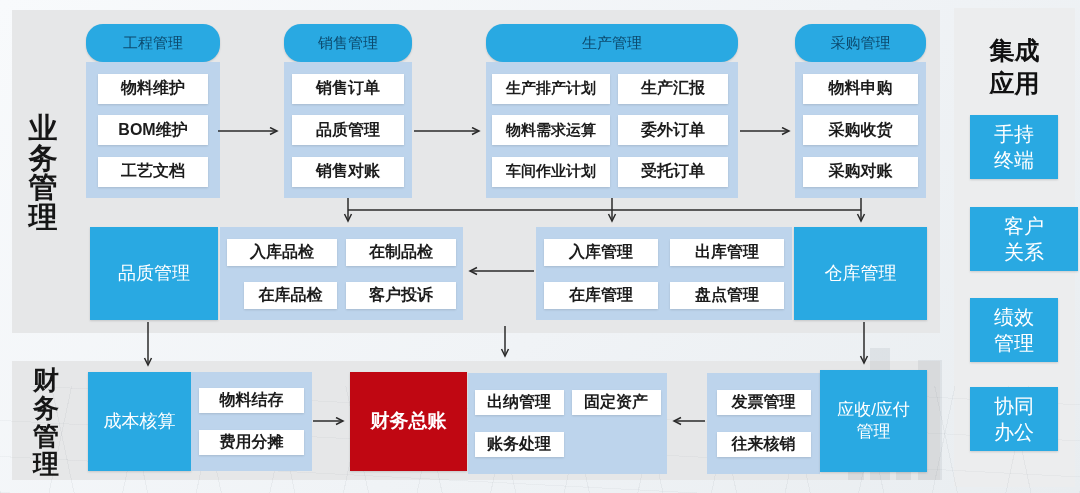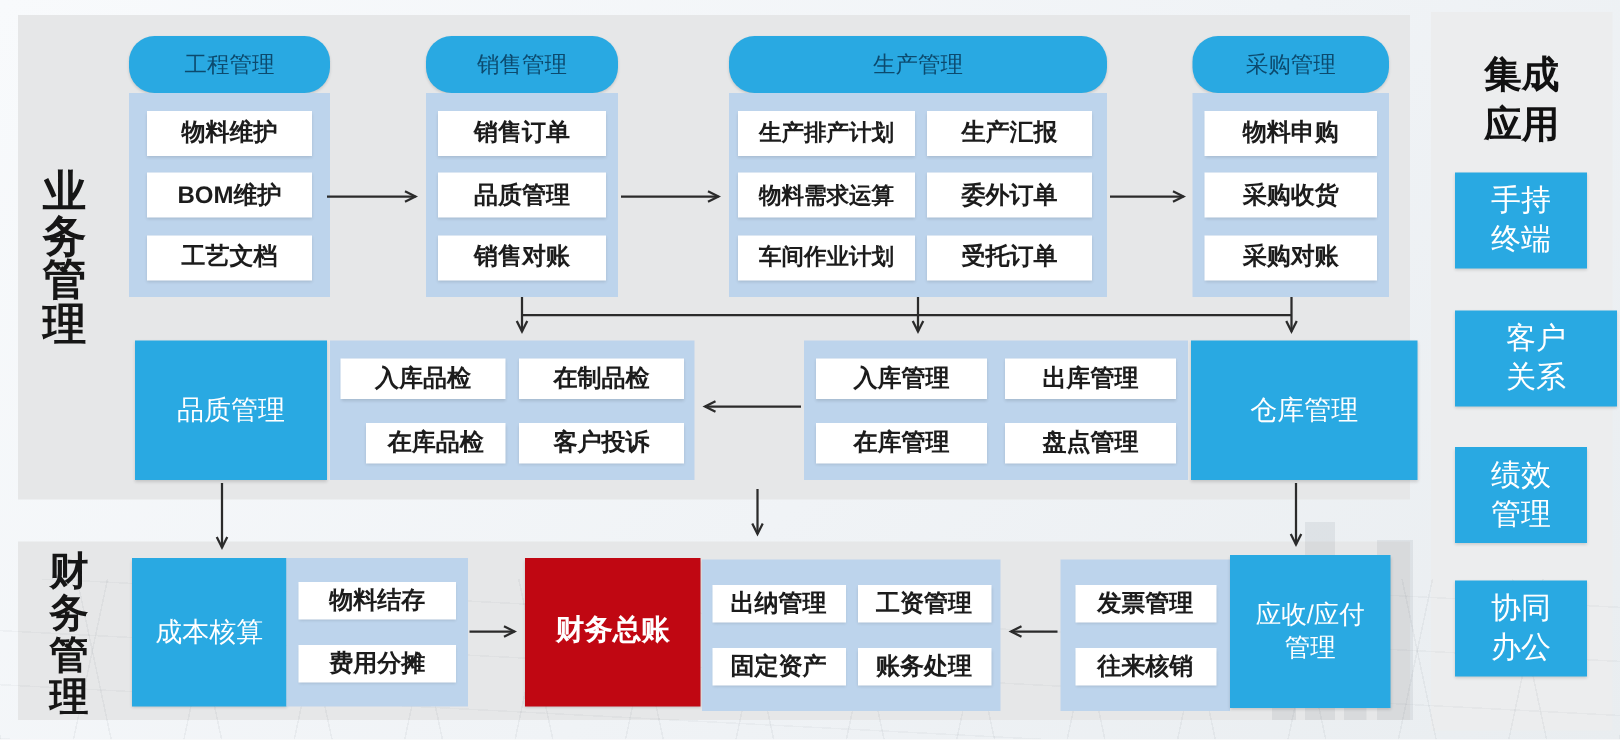--- a/index.html
+++ b/index.html
@@ -133,36 +133,35 @@
   </div>
 
   <div class="lb" style="left:536px;top:227px;width:256px;height:93px;">
     <div class="grid22" style="grid-template-columns:114px 114px;gap:16px 12px;">
       <div class="wbox" style="height:27px;">入库管理</div>
       <div class="wbox" style="height:27px;">出库管理</div>
       <div class="wbox" style="height:27px;">在库管理</div>
       <div class="wbox" style="height:27px;">盘点管理</div>
     </div>
   </div>
-  <div class="bigbox" style="left:794px;top:227px;width:151px;height:93px;">仓库管理</div>
+  <div class="bigbox" style="left:794px;top:227px;width:133px;height:93px;">仓库管理</div>
 
   <div class="bigbox" style="left:88px;top:372px;width:103px;height:99px;">成本核算</div>
   <div class="lb" style="left:191px;top:372px;width:121px;height:99px;">
     <div class="col">
       <div class="wbox" style="width:105px;height:25px;">物料结存</div>
       <div class="wbox" style="width:105px;height:25px;">费用分摊</div>
     </div>
   </div>
 
   <div class="bigbox redbox" style="left:350px;top:372px;width:117px;height:99px;">财务总账</div>
 
   <div class="lb" style="left:468px;top:373px;width:199px;height:101px;">
     <div class="grid22" style="grid-template-columns:89px 89px;gap:17px 8px;">
       <div class="wbox" style="height:25px;">出纳管理</div>
-      <div class="wbox" style="height:25px;">工资管理</div>
       <div class="wbox" style="height:25px;">固定资产</div>
       <div class="wbox" style="height:25px;">账务处理</div>
     </div>
   </div>
 
   <div class="lb" style="left:707px;top:373px;width:113px;height:101px;">
     <div class="col">
       <div class="wbox" style="width:94px;height:25px;">发票管理</div>
       <div class="wbox" style="width:94px;height:25px;">往来核销</div>
     </div>

